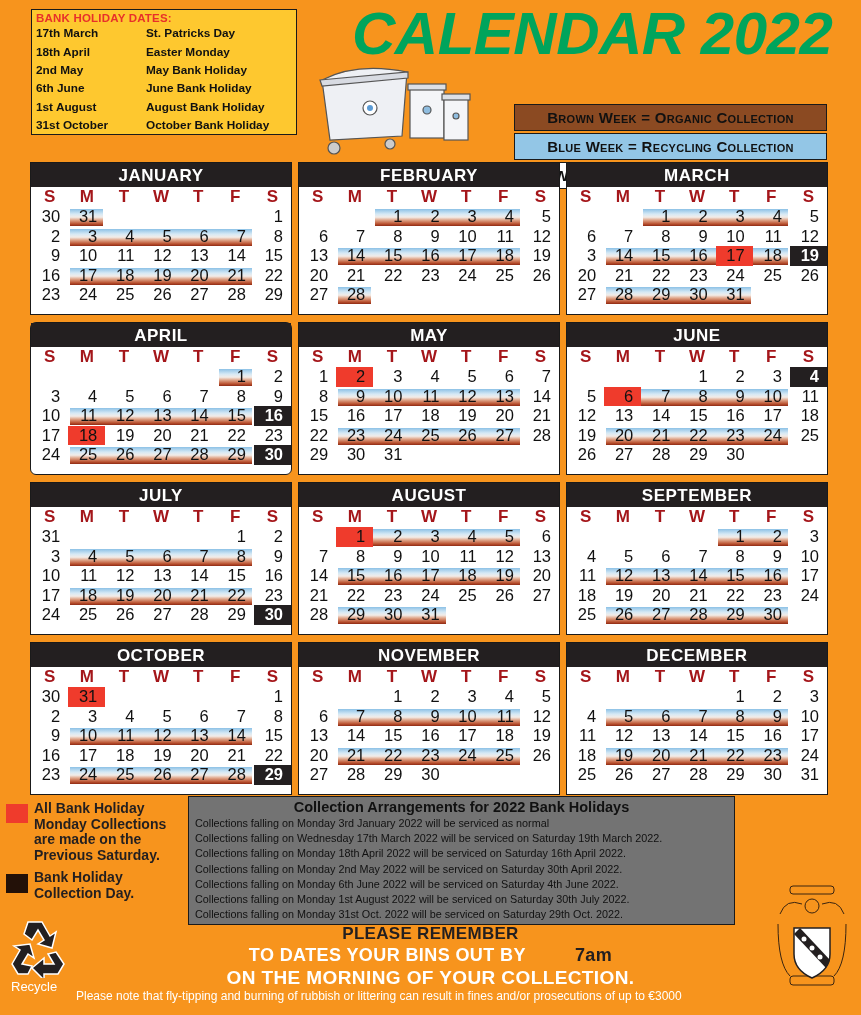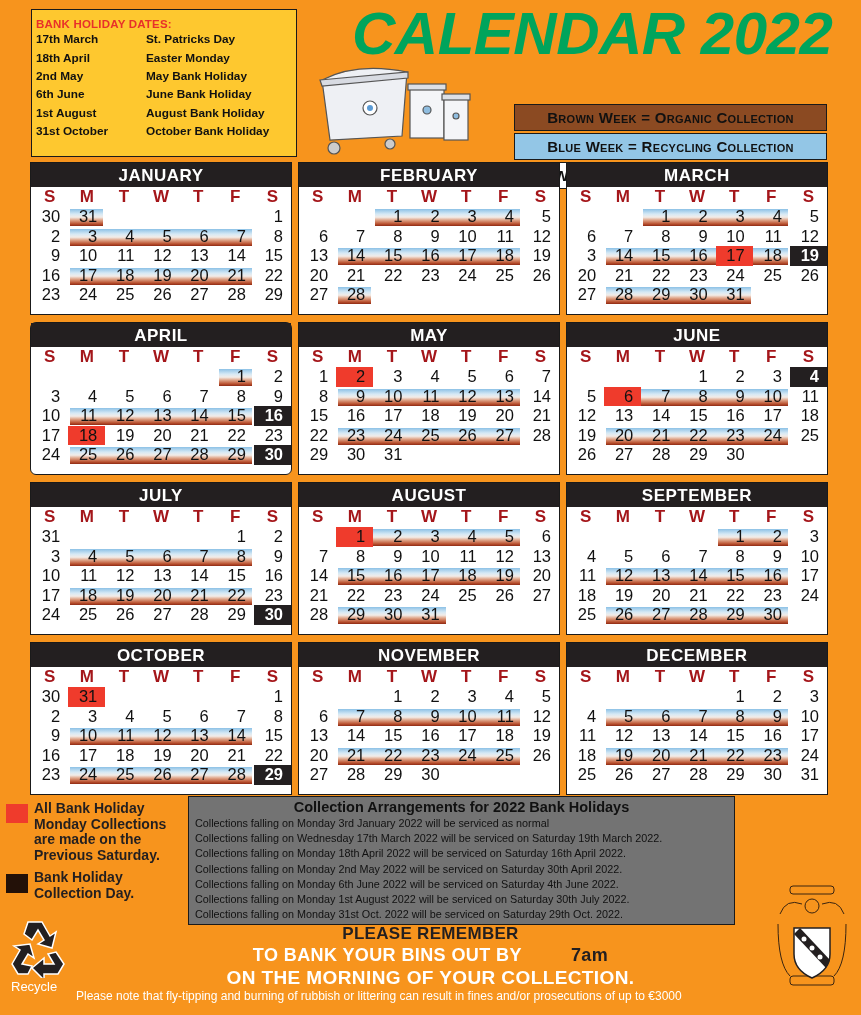--- a/index.html
+++ b/index.html
@@ -7,23 +7,23 @@
   body {
     background: #f7941d;
     font-family: "Liberation Sans", sans-serif;
     position: relative;
     color: #111;
   }
   .abs { position: absolute; }
 
   
   #bh-box {
-    left: 31px; top: 9px; width: 266px; height: 148px;
+    left: 31px; top: 9px; width: 266px; height: 126px;
     background: #fec82f; border: 1px solid #1a1a1a;
-    padding: 8px 4px;
+    padding: 2px 4px;
   }
   #bh-title { color: #e8302a; font-weight: bold; font-size: 11.5px; letter-spacing: 0.2px; }
   .bh-row { display: flex; font-weight: bold; font-size: 11.8px; height: 18.4px; align-items: center; }
   .bh-row .d { width: 110px; }
 
   
   #title {
     left: 352px; top: 2px; width: 470px;
     font-size: 60px; font-weight: bold; font-style: italic;
     color: #00a45c; letter-spacing: -0.5px; line-height: 64px;
@@ -886,21 +886,21 @@
   <div class="arr-line">Collections falling on Monday 3rd January 2022 will be serviced as normal</div>
   <div class="arr-line">Collections falling on Wednesday 17th March 2022 will be serviced on Saturday 19th March 2022.</div>
   <div class="arr-line">Collections falling on Monday 18th April 2022 will be serviced on Saturday 16th April 2022.</div>
   <div class="arr-line">Collections falling on Monday 2nd May 2022 will be serviced on Saturday 30th April 2022.</div>
   <div class="arr-line">Collections falling on Monday 6th June 2022 will be serviced on Saturday 4th June 2022.</div>
   <div class="arr-line">Collections falling on Monday 1st August 2022 will be serviced on Saturday 30th July 2022.</div>
   <div class="arr-line">Collections falling on Monday 31st Oct. 2022 will be serviced on Saturday 29th Oct. 2022.</div>
 </div>
 
 <div id="rem1" class="abs">PLEASE REMEMBER</div>
-<div id="rem2" class="abs"><span>TO BANK YOUR BINS OUT BY </span><span class="hl">7am</span></div>
+<div id="rem2" class="abs"><span>TO DATES YOUR BINS OUT BY </span><span class="hl">7am</span></div>
 <div id="rem3" class="abs">ON THE MORNING OF YOUR COLLECTION.</div>
 <div id="note" class="abs">Please note that fly-tipping and burning of rubbish or littering can result in fines and/or prosecutions of up to €3000</div>
 
 <div id="recycle" class="abs">
   <svg width="64" height="60" viewBox="0 0 64 60">
     <g fill="#231f20" stroke="#fff" stroke-width="1.5">
       <path d="M22 4 L36 4 L44 18 L50 14 L46 30 L32 26 L38 22 L32 12 L26 22 L18 16 Z"></path>
       <path d="M50 34 L58 46 L52 56 L38 56 L38 62 L26 50 L38 40 L38 46 L48 46 L42 36 Z"></path>
       <path d="M6 46 L14 32 L8 28 L24 26 L28 40 L22 36 L16 46 L26 48 L22 56 L12 56 Z"></path>
     </g>

